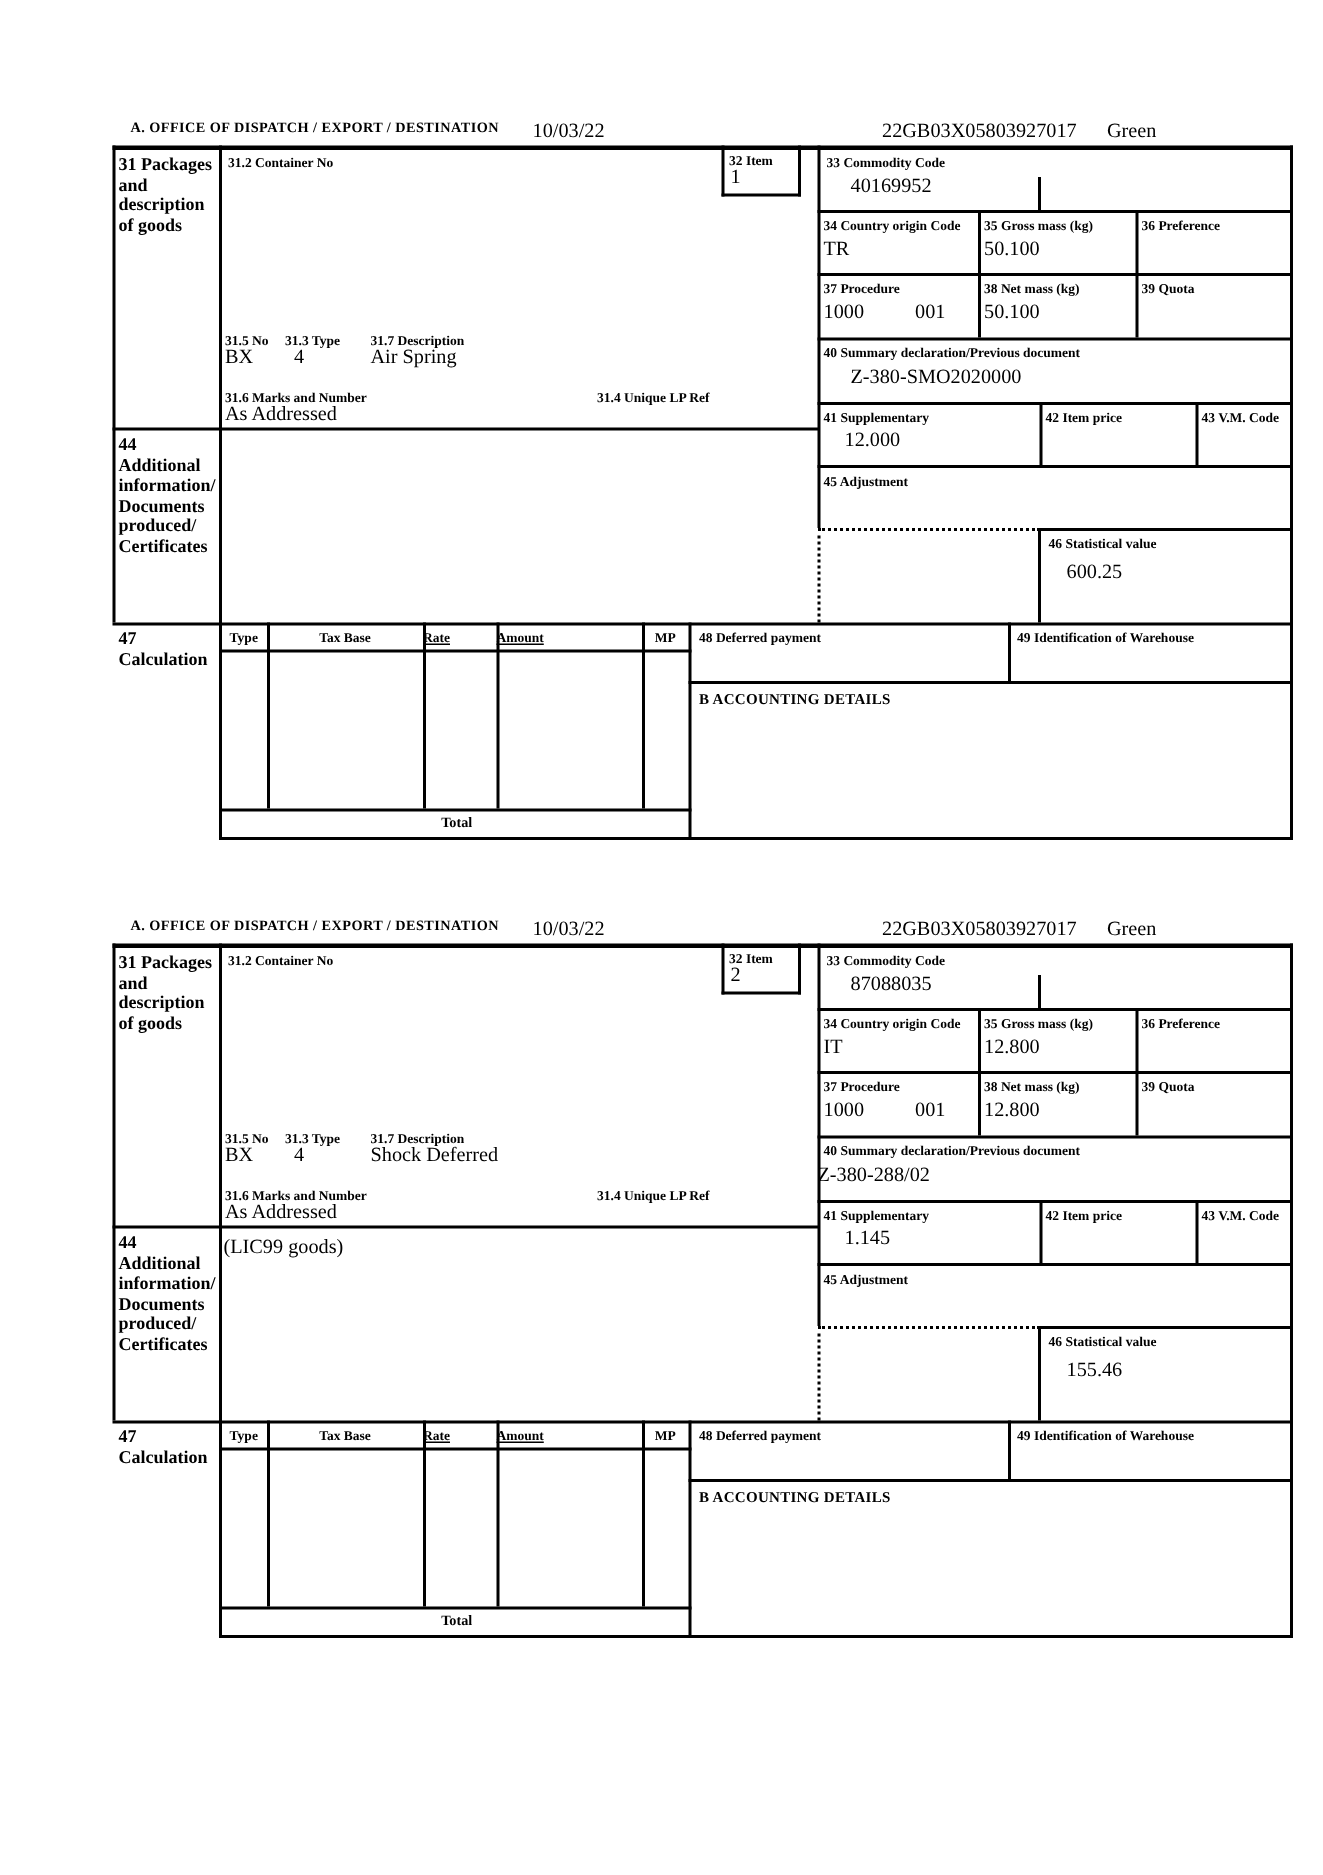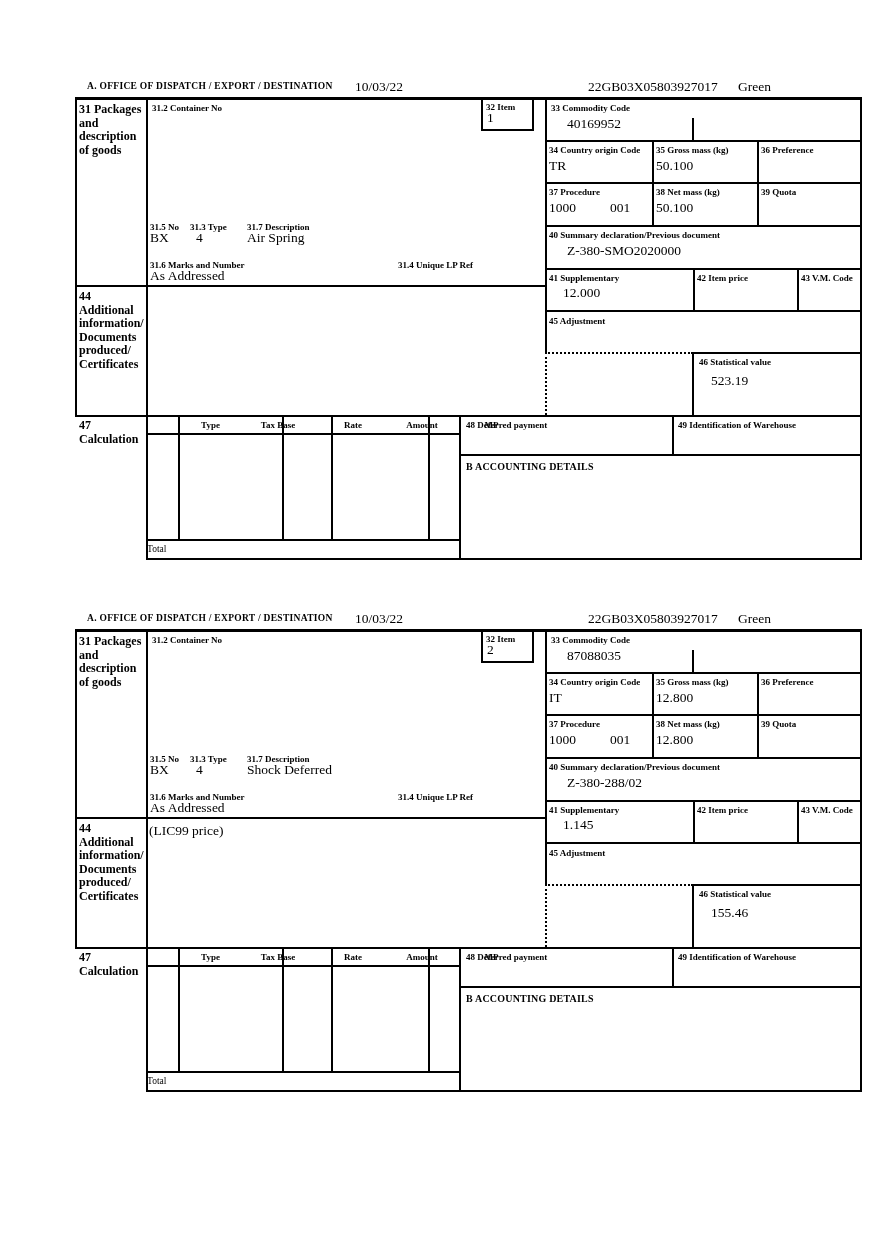--- a/index.html
+++ b/index.html
@@ -8,24 +8,24 @@
   .hl{position:absolute;height:2px;background:#000;}
   .vl{position:absolute;width:2px;background:#000;}
   .hd{position:absolute;height:0;border-top:2px dotted #000;}
   .vd{position:absolute;width:0;border-left:2px dotted #000;}
   .lbl{position:absolute;font-size:9px;font-weight:bold;line-height:10px;white-space:nowrap;}
   .val{position:absolute;font-size:13.5px;line-height:14px;white-space:nowrap;}
   .stack{position:absolute;font-size:12px;font-weight:bold;white-space:nowrap;}
   .stack div{line-height:13.5px;}
   .office{position:absolute;left:87px;top:-2px;font-size:9.5px;font-weight:bold;letter-spacing:.3px;}
   .hdrval{position:absolute;top:-4px;font-size:13.5px;white-space:nowrap;}
-  .th{position:absolute;top:337px;font-size:9px;font-weight:bold;text-align:center;margin-left:48px;}
-  .thr{text-align:center;}
+  .th{position:absolute;top:337px;font-size:9px;font-weight:bold;text-align:center;}
+  .thr{text-align:left;text-decoration:underline;}
   .acct{position:absolute;left:466px;top:378px;font-size:10px;font-weight:bold;letter-spacing:.2px;}
-  .total{position:absolute;left:147px;top:461px;width:315px;font-size:9.5px;font-weight:normal;}
+  .total{position:absolute;left:147px;top:461px;width:315px;text-align:center;font-size:9.5px;font-weight:bold;}
 </style>
 </head>
 <body>
 
 <div id="sections">
   <section class="sheet" style="top: 83px;">
 
     <div class="office">A. OFFICE OF DISPATCH / EXPORT / DESTINATION</div>
     <div class="hdrval" style="left:355px;">10/03/22</div>
     <div class="hdrval" style="left:588px;">22GB03X05803927017</div>
@@ -110,21 +110,21 @@
     <div class="val" style="left:567px;top:161px;">Z-380-SMO2020000</div>
     <div class="lbl" style="left:549px;top:190px;">41 Supplementary</div>
     <div class="val" style="left:563px;top:203px;">12.000</div>
     <div class="lbl" style="left:697px;top:190px;">42 Item price</div>
     <div class="val" style="left:697px;top:203px;"></div>
     <div class="lbl" style="left:801px;top:190px;">43 V.M. Code</div>
     <div class="val" style="left:801px;top:203px;"></div>
     <div class="lbl" style="left:549px;top:233px;">45 Adjustment</div>
     <div class="val" style="left:549px;top:246px;"></div>
     <div class="lbl" style="left:699px;top:274px;">46 Statistical value</div>
-    <div class="val" style="left:711px;top:291px;">523.19</div>
+    <div class="val" style="left:711px;top:291px;">600.25</div>
 
     <div class="stack" style="left:79px;top:207px;">
       <div>44</div>
       <div>Additional</div>
       <div>information/</div>
       <div>Documents</div>
       <div>produced/</div>
       <div>Certificates</div>
     </div>
     <div class="val" style="left:149px;top:209px;"></div>
@@ -221,41 +221,41 @@
     <div class="lbl" style="left:247px;top:139px;">31.7 Description</div>
     <div class="val" style="left:150px;top:148px;">BX</div>
     <div class="val" style="left:196px;top:148px;">4</div>
     <div class="val" style="left:247px;top:148px;">Shock Deferred</div>
     <div class="lbl" style="left:150px;top:177px;">31.6 Marks and Number</div>
     <div class="lbl" style="left:398px;top:177px;">31.4 Unique LP Ref</div>
     <div class="val" style="left:150px;top:186px;">As Addressed</div>
     <div class="val" style="left:398px;top:186px;"></div>
 
     <div class="lbl" style="left:549px;top:147px;">40 Summary declaration/Previous document</div>
-    <div class="val" style="left:567px;top:161px;text-align:center;">Z-380-288/02</div>
+    <div class="val" style="left:545px;top:161px;text-align:center;">Z-380-288/02</div>
     <div class="lbl" style="left:549px;top:190px;">41 Supplementary</div>
     <div class="val" style="left:563px;top:203px;">1.145</div>
     <div class="lbl" style="left:697px;top:190px;">42 Item price</div>
     <div class="val" style="left:697px;top:203px;"></div>
     <div class="lbl" style="left:801px;top:190px;">43 V.M. Code</div>
     <div class="val" style="left:801px;top:203px;"></div>
     <div class="lbl" style="left:549px;top:233px;">45 Adjustment</div>
     <div class="val" style="left:549px;top:246px;"></div>
     <div class="lbl" style="left:699px;top:274px;">46 Statistical value</div>
     <div class="val" style="left:711px;top:291px;">155.46</div>
 
     <div class="stack" style="left:79px;top:207px;">
       <div>44</div>
       <div>Additional</div>
       <div>information/</div>
       <div>Documents</div>
       <div>produced/</div>
       <div>Certificates</div>
     </div>
-    <div class="val" style="left:149px;top:209px;">(LIC99 price)</div>
+    <div class="val" style="left:149px;top:209px;">(LIC99 goods)</div>
 
     <div class="stack" style="left:79px;top:336px;">
       <div>47</div>
       <div>Calculation</div>
     </div>
     <div class="th" style="left:147px;width:31px;">Type</div>
     <div class="th" style="left:179px;width:102px;">Tax Base</div>
     <div class="th thr" style="left:282px;width:46px;">Rate</div>
     <div class="th thr" style="left:331px;width:86px;">Amount</div>
     <div class="th" style="left:428px;width:31px;">MP</div>

